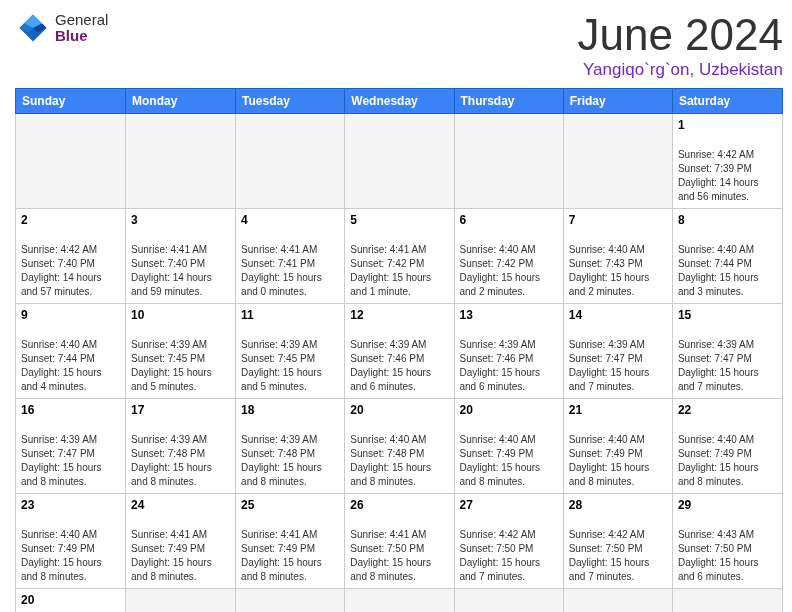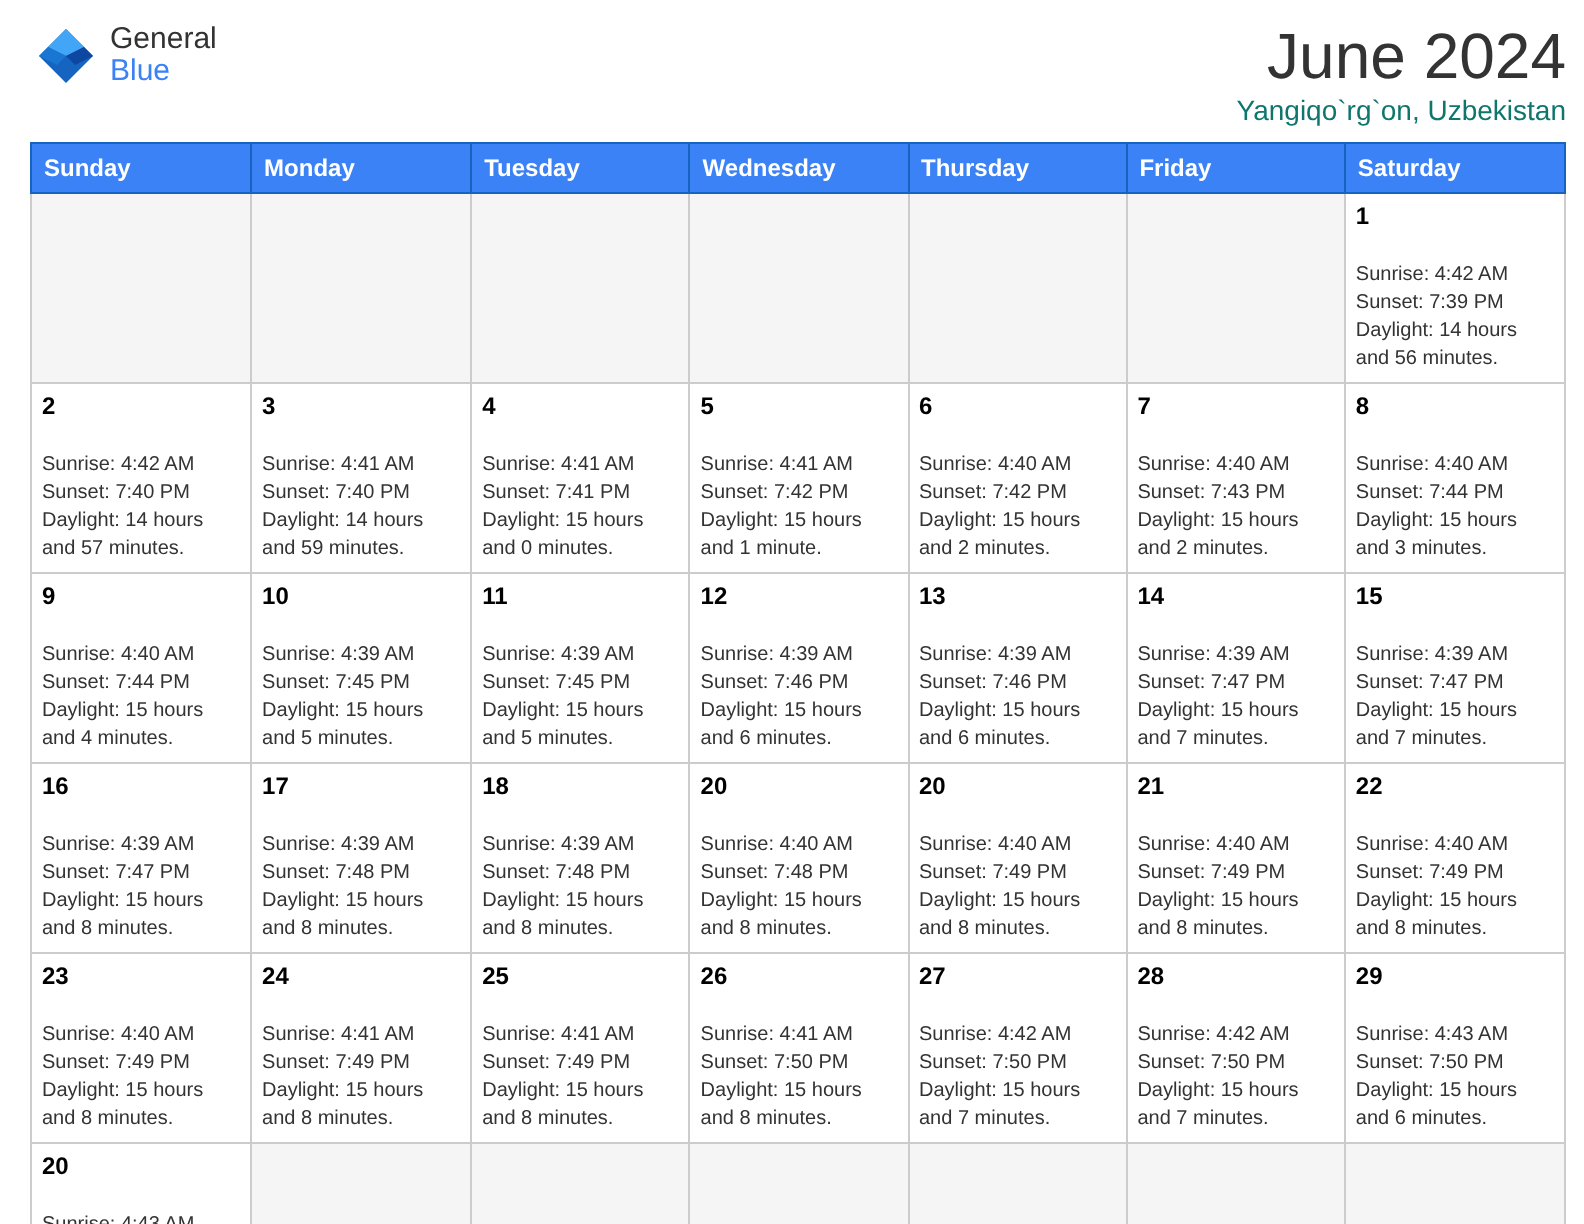--- a/index.html
+++ b/index.html
@@ -18,36 +18,36 @@
       align-items: flex-start;
       justify-content: space-between;
       margin-bottom: 8px;
     }
     .logo {
       display: flex;
       align-items: center;
       gap: 4px;
     }
     .logo-general { color: #333; font-weight: normal; }
-    .logo-blue { color: #3b82f6; font-weight: normal; }
+    .logo-blue { color: #701a75; font-weight: bold; }
     .logo-icon {
       width: 36px;
       height: 36px;
     }
     .header-right {
       text-align: right;
     }
     .month-title {
-      font-size: 32px;
+      font-size: 44px;
       color: #333;
       font-weight: normal;
     }
     .location {
-      font-size: 14px;
-      color: #0f766e;
+      font-size: 17px;
+      color: #6d28d9;
     }
     .calendar-table {
       width: 100%;
       border-collapse: collapse;
       font-size: 10.5px;
     }
     .calendar-table th {
       background: #3b82f6;
       color: #fff;
       text-align: left;

